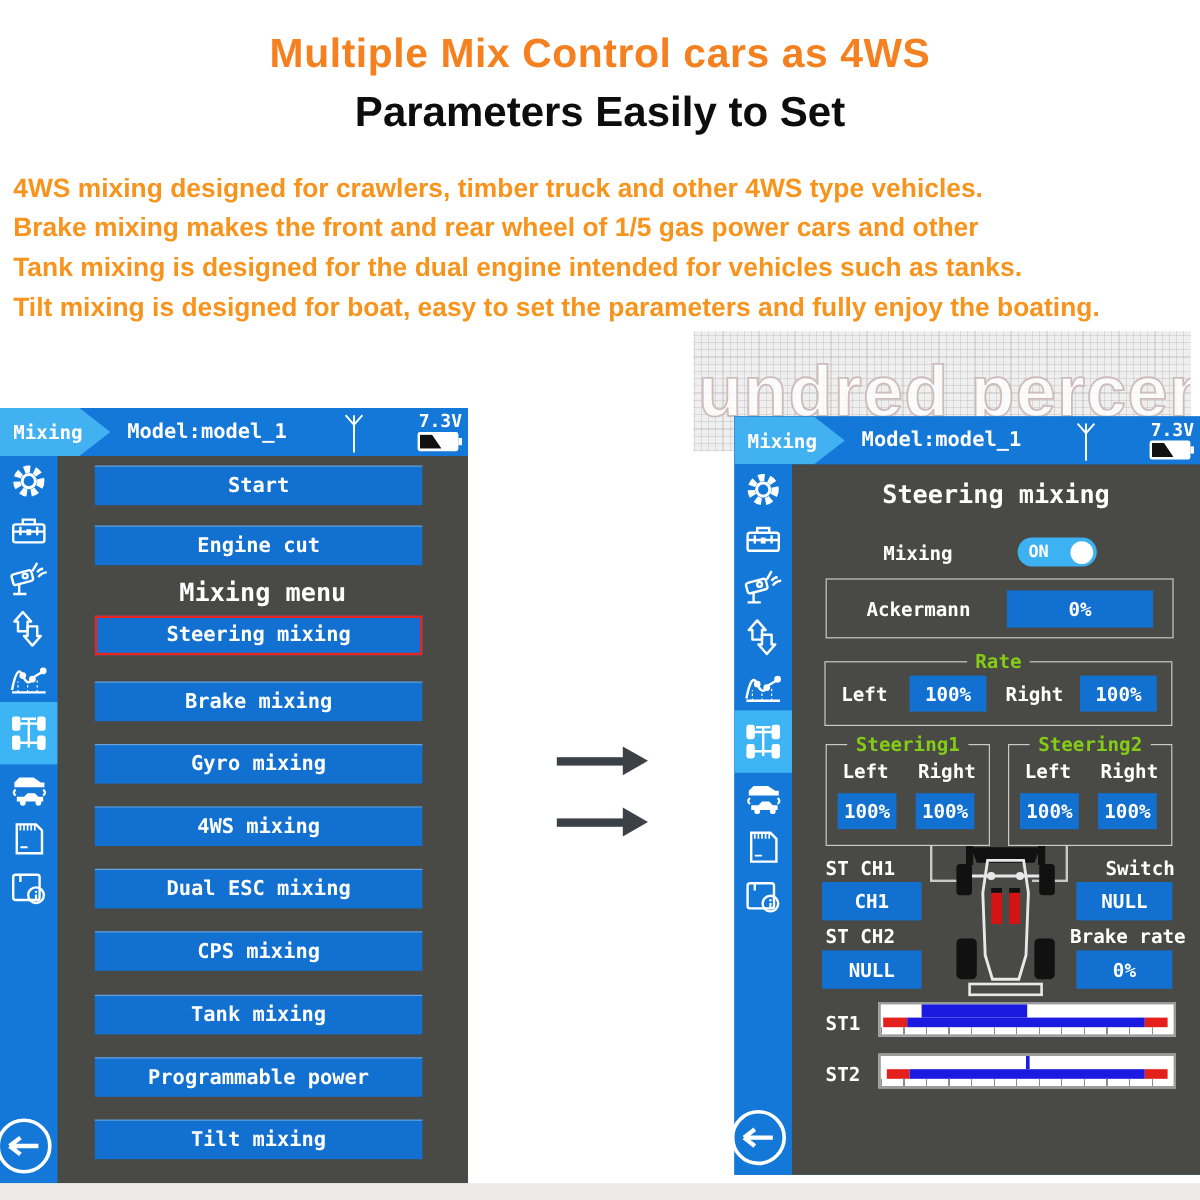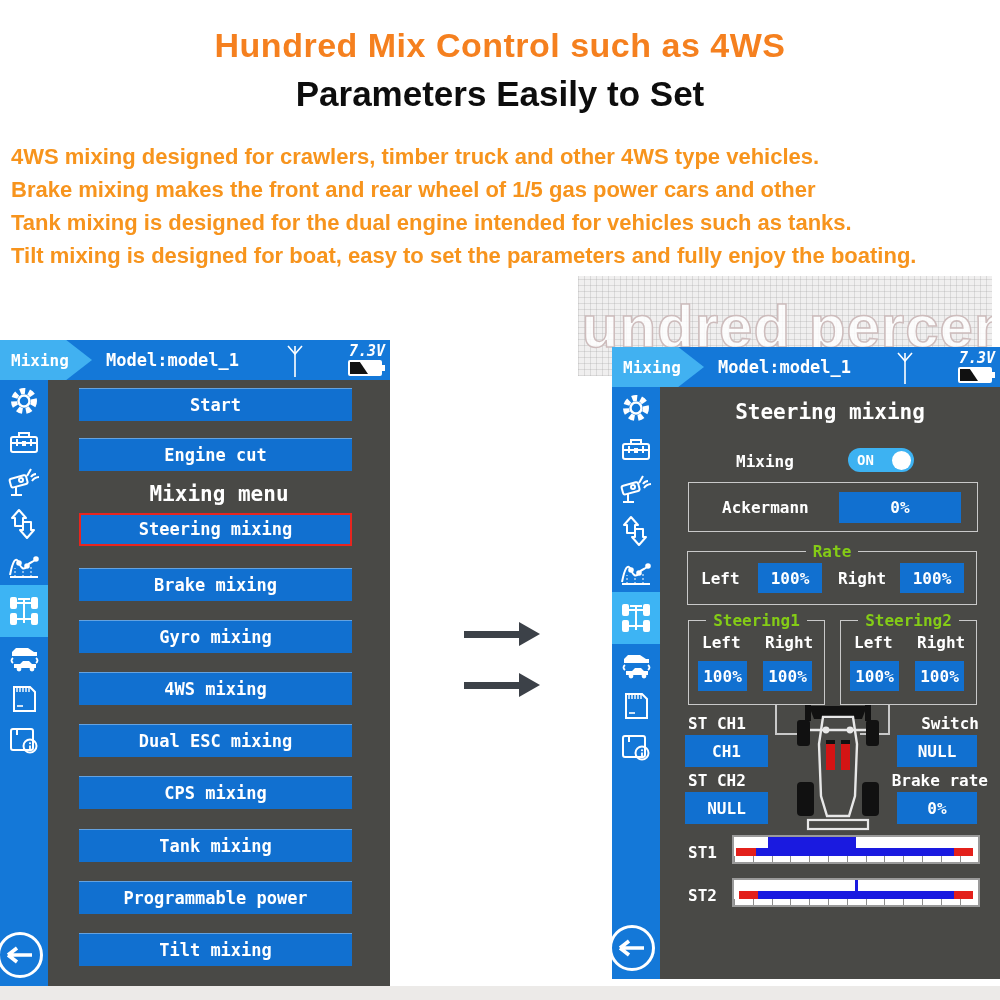--- a/index.html
+++ b/index.html
@@ -40,21 +40,21 @@
   .panel.left  { left:0;    top:340px; width:390px; height:646px; }
   .panel.right { left:612px; top:347px; width:388px; height:632px; }
 
   .p-head { position:absolute; left:0; top:0; right:0; height:40px; background:#1478d8; }
   .tab { position:absolute; left:0; top:0; width:92px; height:40px; background:#41b1f1;
          clip-path:polygon(0 0,72% 0,100% 50%,72% 100%,0 100%);
          display:flex; align-items:center; padding-left:11px; }
   .tab span { color:#fff; font-size:16px; }
   .model { position:absolute; left:106px; top:0; height:40px; line-height:40px; color:#fff; font-size:17px; }
   .antenna { position:absolute; right:84px; top:3px; }
-  .volt { position:absolute; right:5px; top:2px; color:#fff; font-size:15px;font-style:italic; }
+  .volt { position:absolute; right:5px; top:2px; color:#fff; font-size:15px; }
   .battery { position:absolute; right:8px; top:20px; width:34px; height:16px;
              border:2px solid #fff; border-radius:2px; background:#fff; }
   .battery:after { content:""; position:absolute; right:-5px; top:3px; width:3px; height:6px; background:#fff; }
   .battery i { position:absolute; left:0; top:0; bottom:0; width:60%; background:#111;
                clip-path:polygon(0 0,55% 0,100% 100%,0 100%); }
 
   .sidebar { position:absolute; left:0; top:40px; bottom:0; width:48px; background:#1478d8;
              display:flex; flex-direction:column; align-items:center; }
   .sb-item { width:48px; height:41px; display:flex; align-items:center; justify-content:center; flex:0 0 auto; }
   .sb-item.active { background:#3db4f4; height:52px; }
@@ -95,21 +95,21 @@
   .gauge .track i.blue { background:#1a1ae0; }
   .gauge .track i.red  { background:#e3201b; }
   .gauge .ticks { position:relative; height:6px;
         background:repeating-linear-gradient(90deg,#8d8d8d 0 1px,transparent 1px 18.8px); }
 </style>
 </head>
 <body>
 
 <div class="page">
 
-  <div class="h1">Hundred Mix Control such as 4WS</div>
+  <div class="h1">Multiple Mix Control cars as 4WS</div>
   <div class="h2">Parameters Easily to Set</div>
   <div class="intro">
     <div>4WS mixing designed for crawlers, timber truck and other 4WS type vehicles.</div>
     <div>Brake mixing makes the front and rear wheel of 1/5 gas power cars and other</div>
     <div>Tank mixing is designed for the dual engine intended for vehicles such as tanks.</div>
     <div>Tilt mixing is designed for boat, easy to set the parameters and fully enjoy the boating.</div>
   </div>
 
   <div class="watermark">
     <span>Hundred percent</span>

